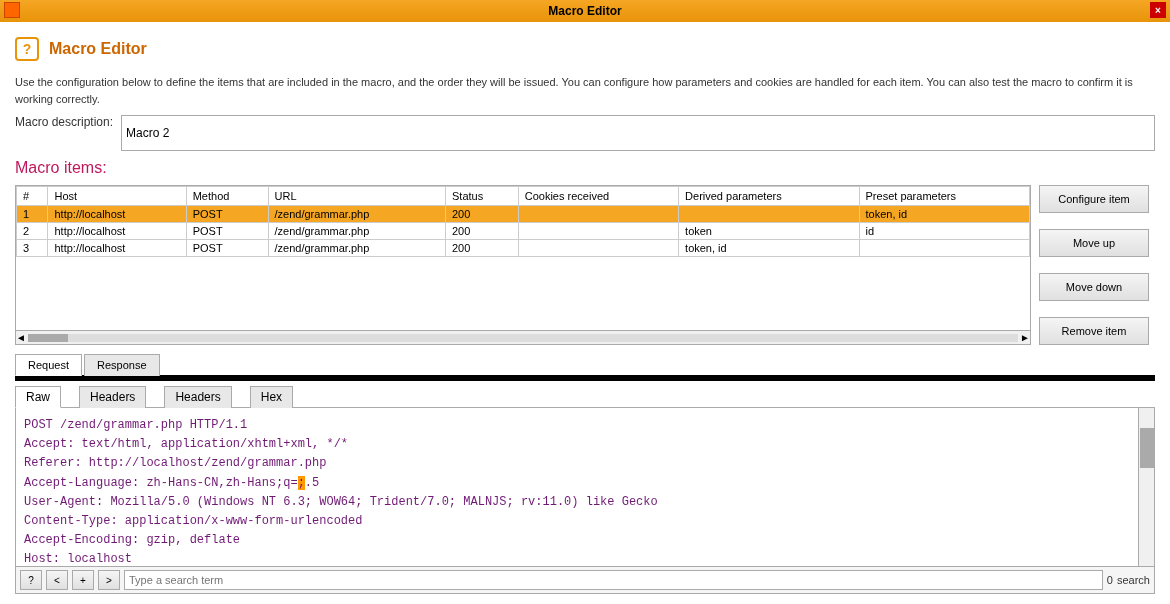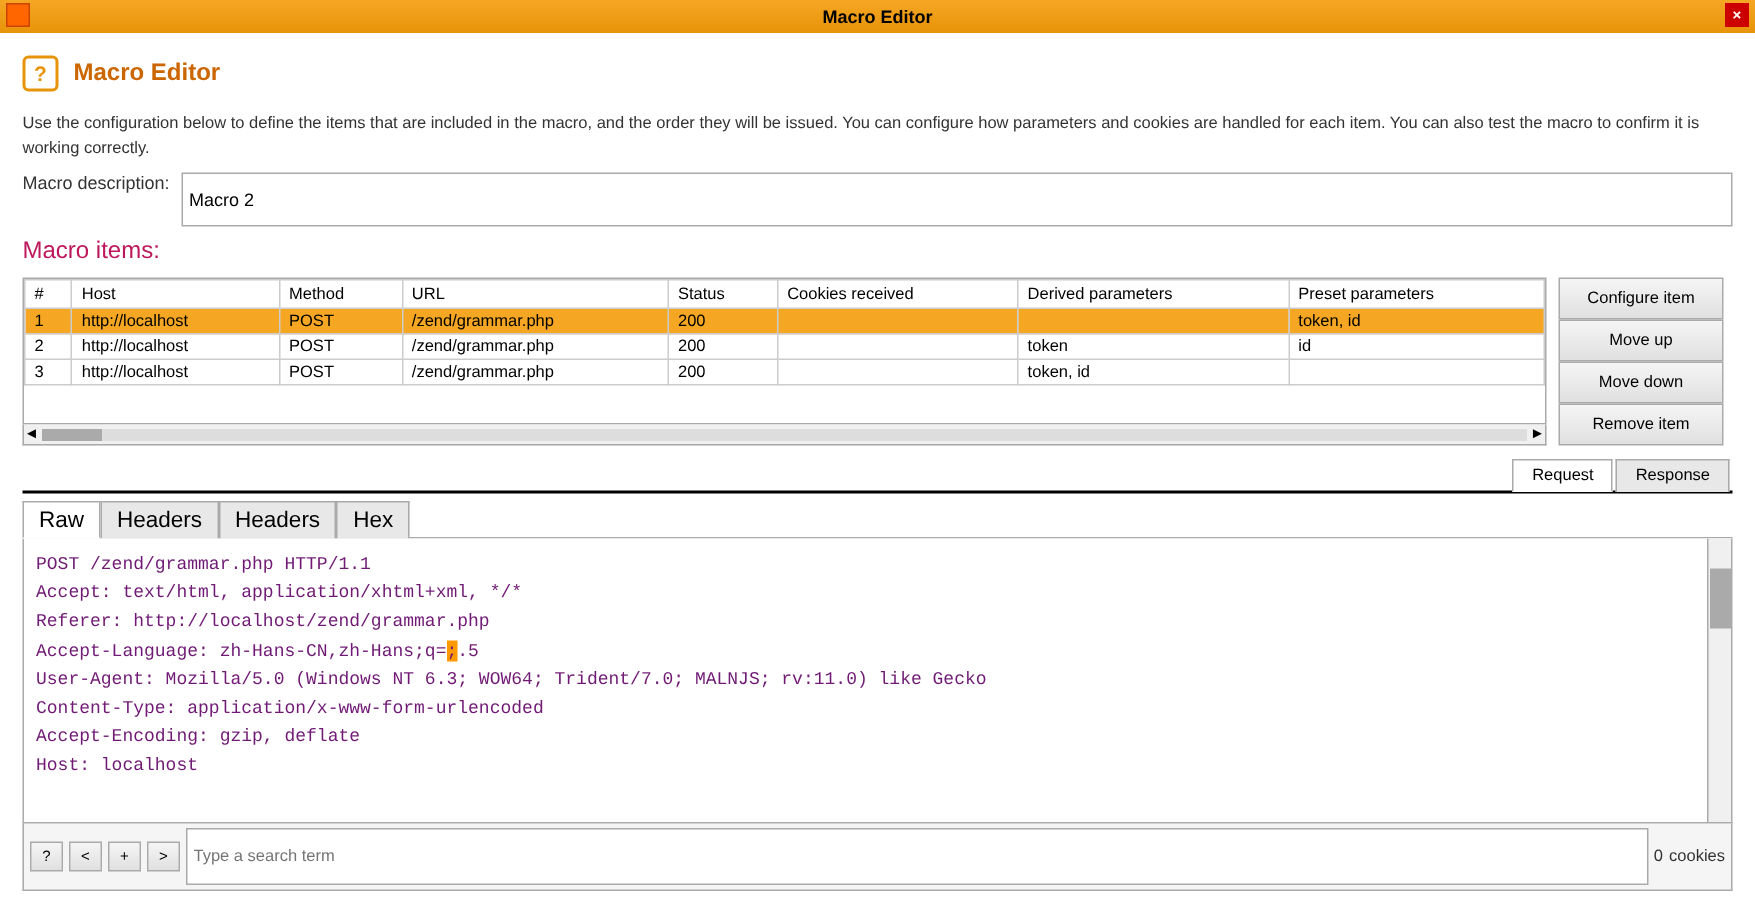--- a/index.html
+++ b/index.html
@@ -162,40 +162,39 @@
     .scrollbar-thumb {
       width: 40px;
       height: 8px;
       background: #aaa;
       position: absolute;
       left: 0;
     }
     .side-buttons {
       display: flex;
       flex-direction: column;
-      gap: 0;
+      gap: 16px;
       width: 116px;
     }
     .side-btn {
       width: 110px;
       height: 28px;
       background: linear-gradient(to bottom, #f5f5f5, #e0e0e0);
       border: 1px solid #aaa;
       font-size: 11px;
       cursor: pointer;
       text-align: center;
       display: flex;
       align-items: center;
       justify-content: center;
     }
     .tab-row {
       display: flex;
       gap: 0;
-      border-bottom: 2px solid #000000;
-      justify-content: flex-end;
+      border-bottom: 6px solid #000000;
     }
     .tab-item {
       padding: 4px 12px;
       border: 1px solid #aaa;
       border-bottom: none;
       background: #e8e8e8;
       cursor: pointer;
       font-size: 11px;
       margin-right: 2px;
       position: relative;
@@ -211,22 +210,22 @@
       gap: 0;
       border-bottom: 1px solid #aaa;
       padding-top: 4px;
     }
     .inner-tab {
       padding: 3px 10px;
       border: 1px solid #aaa;
       border-bottom: none;
       background: #e8e8e8;
       cursor: pointer;
-      font-size: 15px;
-      margin-right: 0;
+      font-size: 12px;
+      margin-right: 18px;
       position: relative;
       bottom: -1px;
     }
     .inner-tab.active {
       background: #ffffff;
       border-bottom: 1px solid #fff;
       z-index: 1;
     }
     .content-area {
       flex: 1;
@@ -279,21 +278,21 @@
       font-size: 10px;
       cursor: pointer;
       display: flex;
       align-items: center;
       justify-content: center;
     }
     .search-input {
       flex: 1;
       height: 20px;
       border: 1px solid #aaa;
-      padding: 18px 4px;
+      padding: 0 4px;
       font-size: 11px;
       background: #fff;
     }
     .matches-text {
       font-size: 11px;
       color: #333;
       white-space: nowrap;
     }
     .bottom-section {
       display: flex;
@@ -436,18 +435,18 @@
           <div class="scrollbar-v-thumb"></div>
         </div>
       </div>
       <div class="bottom-bar">
         <button class="bottom-nav-btn">?</button>
         <button class="bottom-nav-btn">&lt;</button>
         <button class="bottom-nav-btn">+</button>
         <button class="bottom-nav-btn">&gt;</button>
         <input class="search-input" type="text" placeholder="Type a search term" style="">
         <span class="matches-text">0</span>
-        <span class="matches-text">cookies</span>
+        <span class="matches-text">search</span>
       </div>
     </div>
 
   </div>
 </div>
 
 </body></html>

